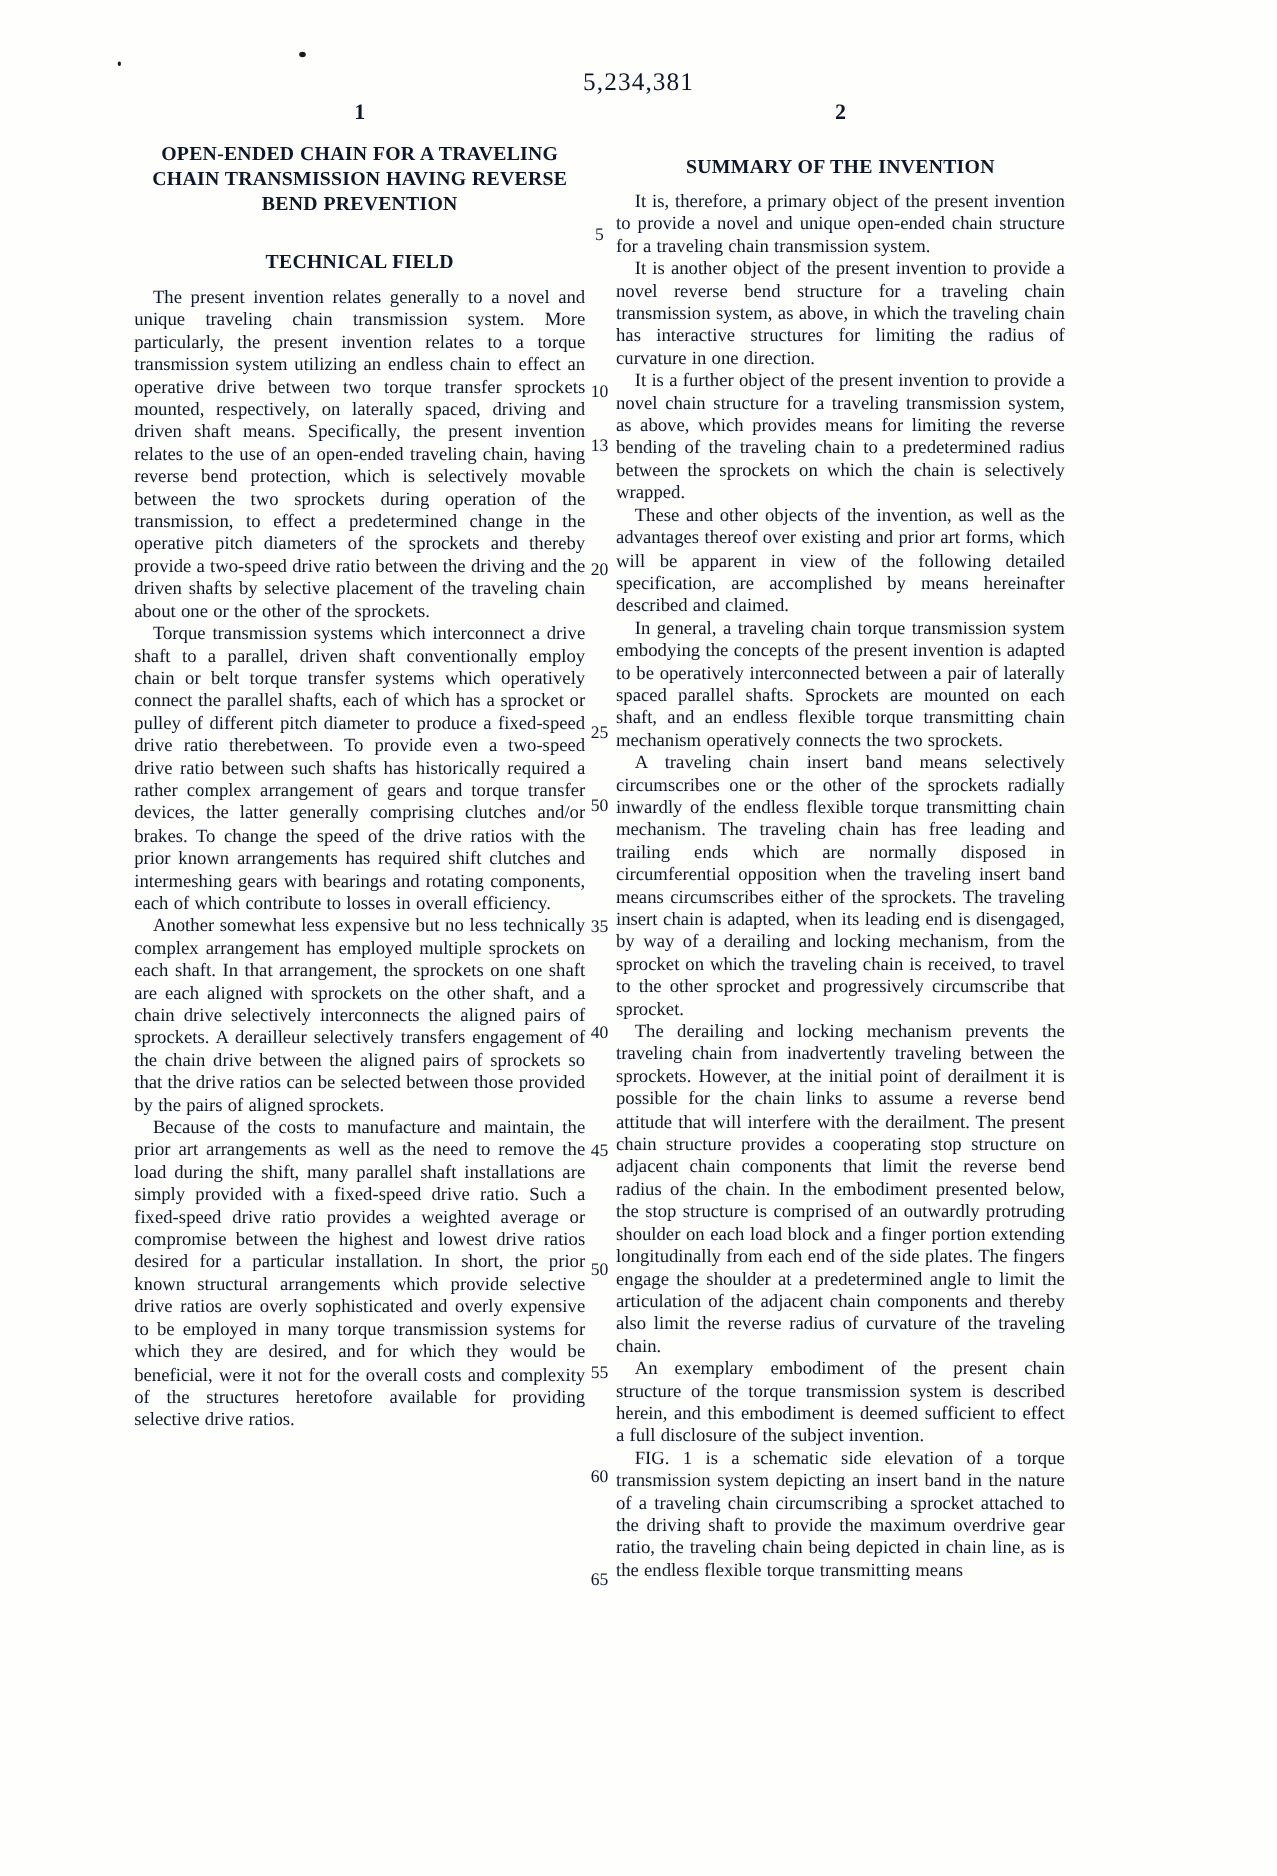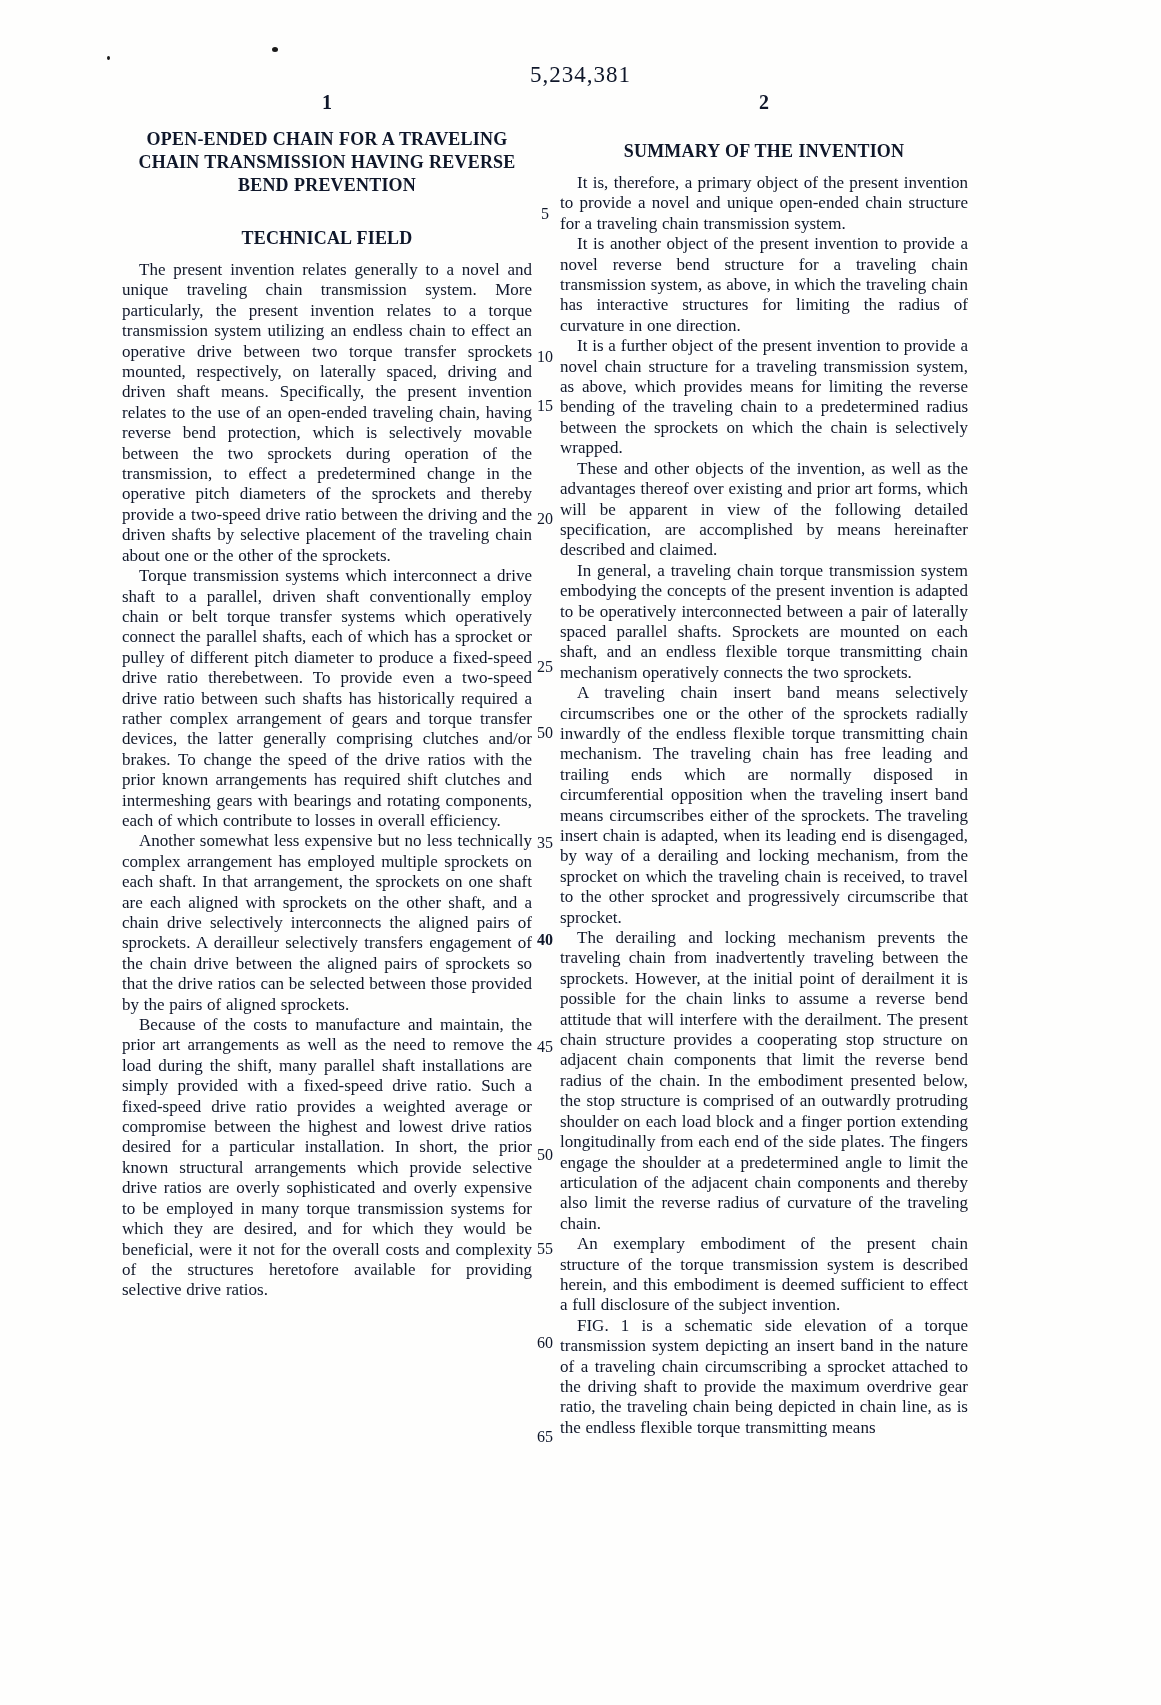--- a/index.html
+++ b/index.html
@@ -89,25 +89,25 @@
       <div class="block paragraph">In general, a traveling chain torque transmission system embodying the concepts of the present invention is adapted to be operatively interconnected between a pair of laterally spaced parallel shafts. Sprockets are mounted on each shaft, and an endless flexible torque transmitting chain mechanism operatively connects the two sprockets.</div>
       <div class="block paragraph">A traveling chain insert band means selectively circumscribes one or the other of the sprockets radially inwardly of the endless flexible torque transmitting chain mechanism. The traveling chain has free leading and trailing ends which are normally disposed in circumferential opposition when the traveling insert band means circumscribes either of the sprockets. The traveling insert chain is adapted, when its leading end is disengaged, by way of a derailing and locking mechanism, from the sprocket on which the traveling chain is received, to travel to the other sprocket and progressively circumscribe that sprocket.</div>
       <div class="block paragraph">The derailing and locking mechanism prevents the traveling chain from inadvertently traveling between the sprockets. However, at the initial point of derailment it is possible for the chain links to assume a reverse bend attitude that will interfere with the derailment. The present chain structure provides a cooperating stop structure on adjacent chain components that limit the reverse bend radius of the chain. In the embodiment presented below, the stop structure is comprised of an outwardly protruding shoulder on each load block and a finger portion extending longitudinally from each end of the side plates. The fingers engage the shoulder at a predetermined angle to limit the articulation of the adjacent chain components and thereby also limit the reverse radius of curvature of the traveling chain.</div>
       <div class="block paragraph">An exemplary embodiment of the present chain structure of the torque transmission system is described herein, and this embodiment is deemed sufficient to effect a full disclosure of the subject invention.</div>
       <div class="block paragraph">FIG. 1 is a schematic side elevation of a torque transmission system depicting an insert band in the nature of a traveling chain circumscribing a sprocket attached to the driving shaft to provide the maximum overdrive gear ratio, the traveling chain being depicted in chain line, as is the endless flexible torque transmitting means</div>
     </div>
 
   <div id="gutter">
       <div class="line-number" style="top: 205px;">5</div>
       <div class="line-number" style="top: 303px; margin-top: 45px;">10</div>
-      <div class="line-number" style="top: 397px;">15</div>
+      <div class="line-number" style="top: 397px;">13</div>
       <div class="line-number" style="top: 510px;">20</div>
       <div class="line-number" style="top: 658px;">25</div>
       <div class="line-number" style="top: 724px;">50</div>
       <div class="line-number" style="top: 834px;">35</div>
-      <div class="line-number" style="top: 931px; font-weight: bold;">40</div>
+      <div class="line-number" style="top: 931px;">40</div>
       <div class="line-number" style="top: 1038px;">45</div>
       <div class="line-number" style="top: 1146px;">50</div>
       <div class="line-number" style="top: 1240px;">55</div>
       <div class="line-number" style="top: 1334px;">60</div>
       <div class="line-number" style="top: 1428px;">65</div>
     </div>
 </div>
 
 </body></html>

